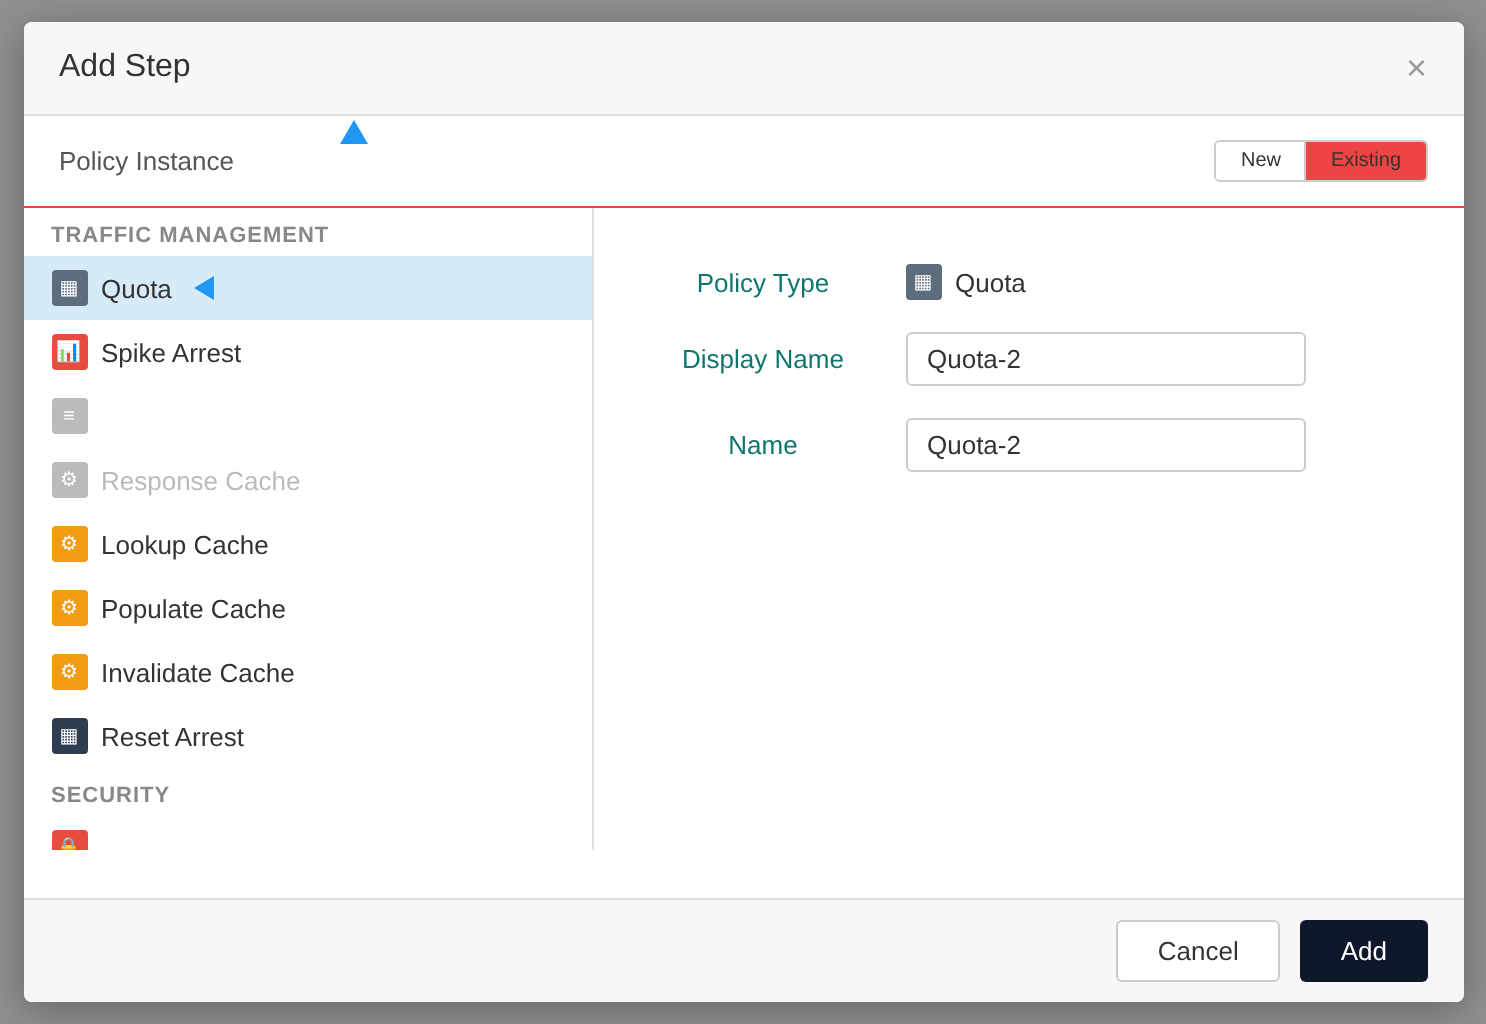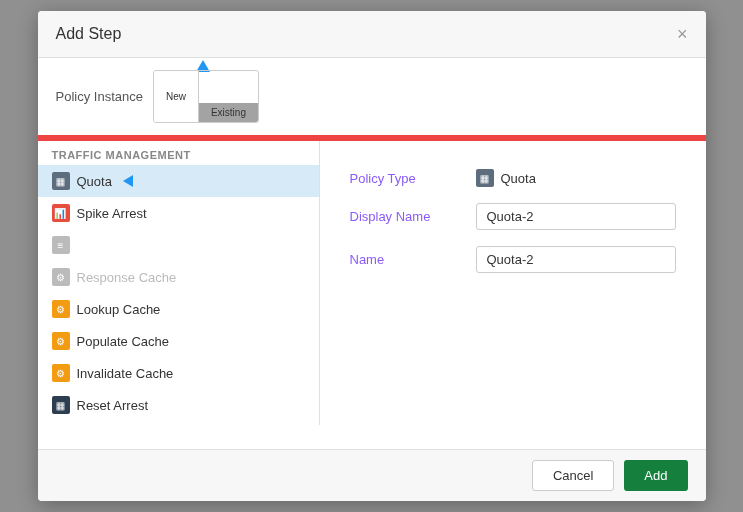--- a/index.html
+++ b/index.html
@@ -16,21 +16,21 @@
     .modal-overlay {
       width: 743px;
       height: 512px;
       background: rgba(0,0,0,0.4);
       display: flex;
       align-items: center;
       justify-content: center;
     }
     .modal {
       background: #fff;
-      width: 668px;
+      width: 720px;
       height: 490px;
       border-radius: 4px;
       display: flex;
       flex-direction: column;
       box-shadow: 0 4px 20px rgba(0,0,0,0.3);
       position: relative;
     }
     .modal-header {
       padding: 14px 18px;
       border-bottom: 1px solid #e0e0e0;
@@ -57,21 +57,22 @@
       display: flex;
       flex-direction: column;
       flex: 1;
       overflow: hidden;
     }
     .policy-instance-row {
       display: flex;
       align-items: center;
       padding: 12px 18px;
       gap: 10px;
-      border-bottom: 6px solid #ef4444;
+      border-bottom: 1px solid #ef4444;
+      justify-content: space-between;
     }
     .policy-instance-label {
       font-size: 13px;
       color: #555;
     }
     .toggle-group {
       display: flex;
       border: 1px solid #ccc;
       border-radius: 3px;
       overflow: hidden;
@@ -85,22 +86,21 @@
       background: #f5f5f5;
       color: #333;
     }
     .toggle-btn.active {
       background: #fff;
       color: #333;
       font-weight: 500;
       border-right: 1px solid #ccc;
     }
     .toggle-btn:not(.active) {
-      background: #a3a3a3;
-      margin-top: 32px;
+      background: #ef4444;
     }
     .content-area {
       display: flex;
       flex: 1;
       overflow: hidden;
     }
     .sidebar {
       width: 285px;
       border-right: 1px solid #e0e0e0;
       overflow-y: auto;
@@ -153,23 +153,23 @@
       flex-direction: column;
       gap: 16px;
     }
     .form-row {
       display: flex;
       align-items: center;
       gap: 16px;
     }
     .form-label {
       font-size: 13px;
-      color: #8b5cf6;
+      color: #0f766e;
       width: 110px;
-      text-align: left;
+      text-align: center;
       flex-shrink: 0;
     }
     .policy-type-value {
       display: flex;
       align-items: center;
       gap: 7px;
       font-size: 13px;
       color: #333;
     }
     .form-input {
@@ -197,21 +197,21 @@
       border-radius: 3px;
       background: #fff;
       color: #333;
       font-size: 13px;
       cursor: pointer;
     }
     .btn-add {
       padding: 0 20px;
       border: none;
       border-radius: 3px;
-      background: #15803d;
+      background: #0f172a;
       color: #fff;
       font-size: 13px;
       cursor: pointer;
       font-weight: 500;
     }
     .arrow-up {
       display: inline-block;
       width: 0;
       height: 0;
       border-left: 7px solid transparent;

